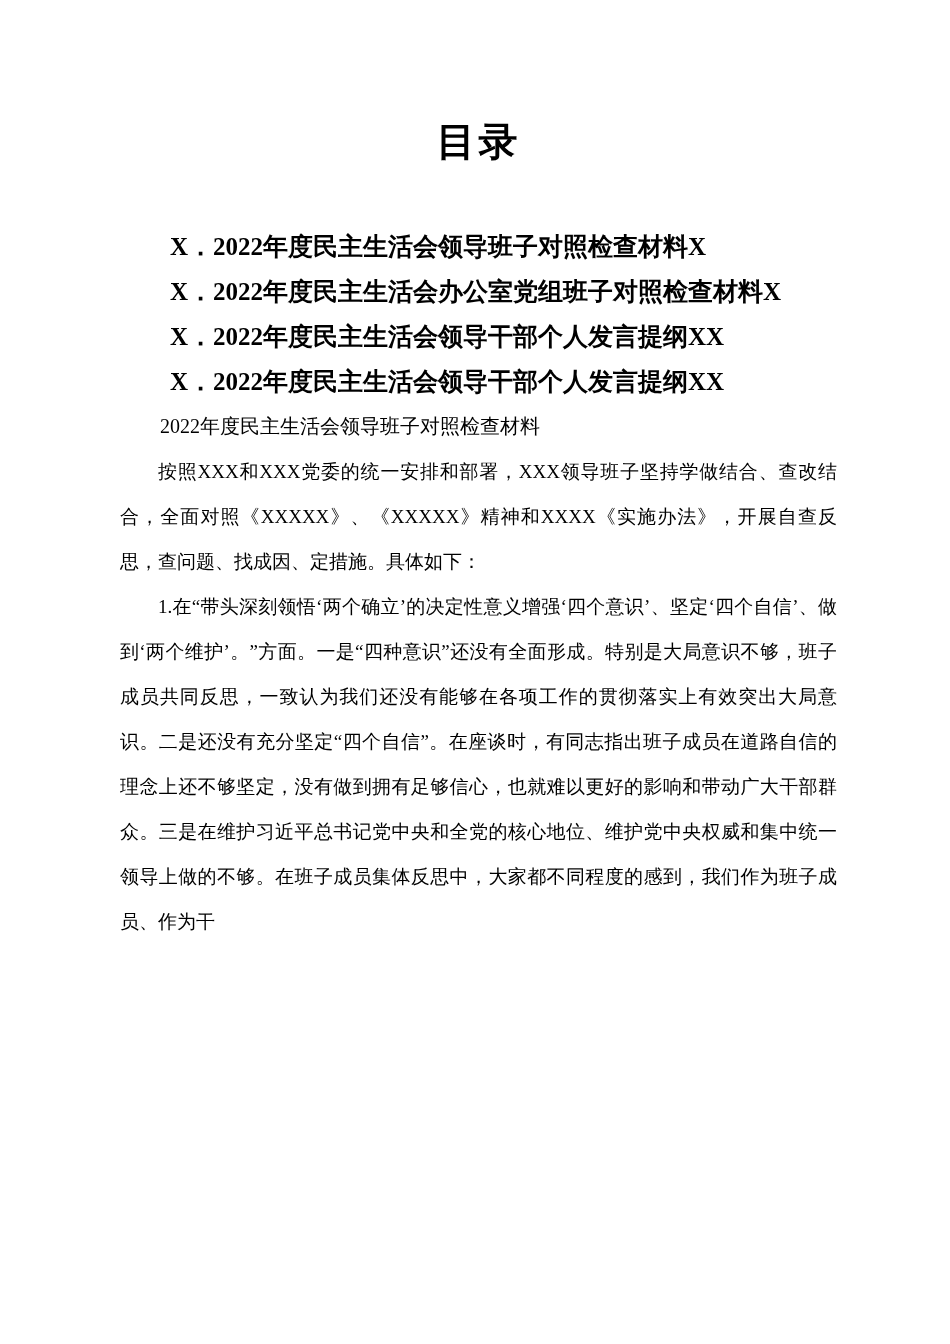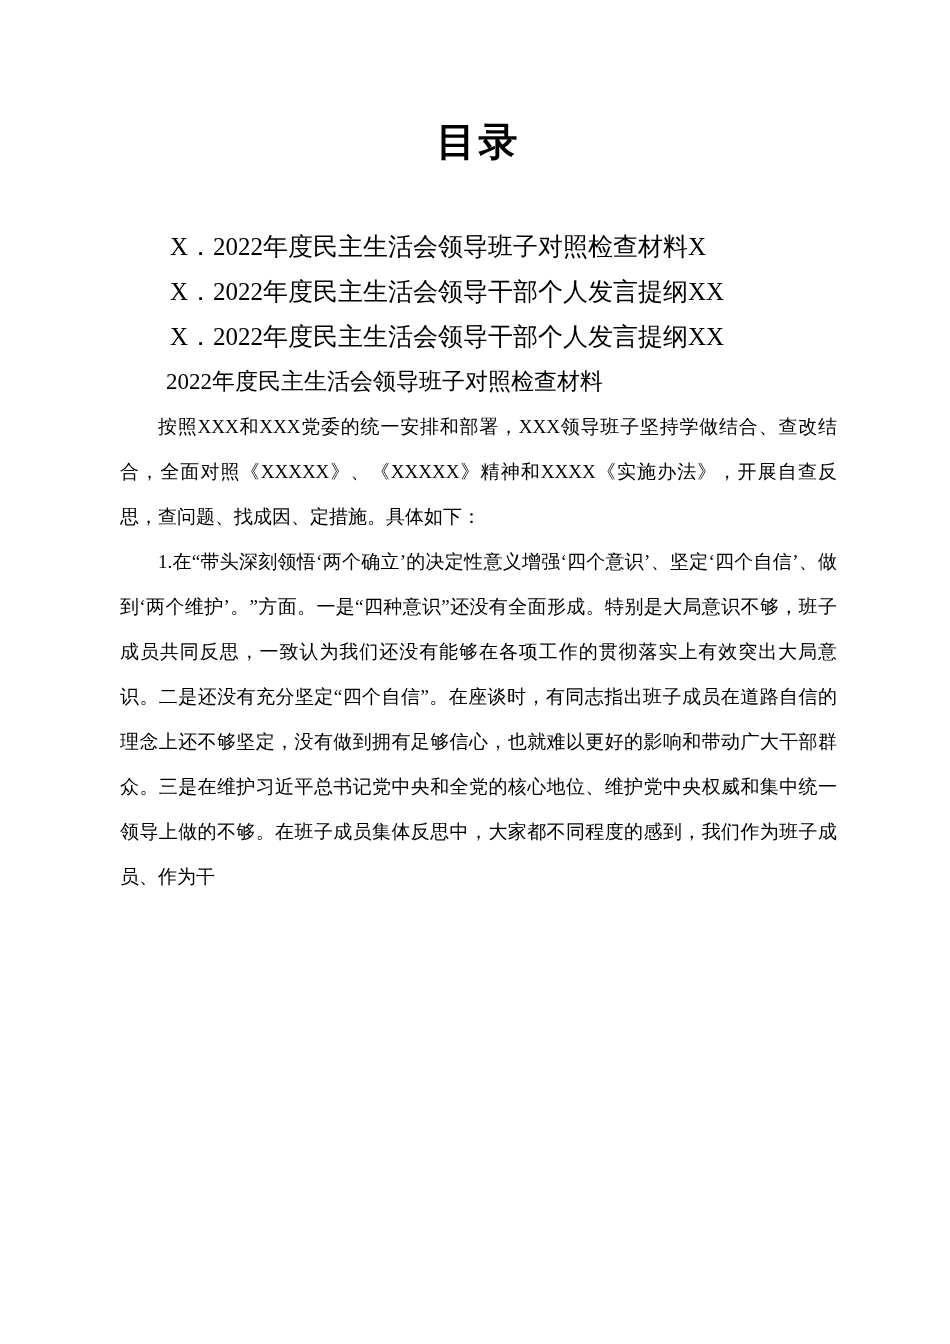--- a/index.html
+++ b/index.html
@@ -18,30 +18,30 @@
     overflow: hidden;
   }
   .doc-title {
     text-align: center;
     font-size: 39px;
     font-weight: bold;
     letter-spacing: 3px;
     line-height: 52px;
     margin-bottom: 56px;
   }
-  .toc-list { margin-bottom: 0; }
+  .toc-list { margin-bottom: 0; font-weight: bold; }
   .toc-item {
     font-size: 25px;
     line-height: 45px;
     text-indent: 2em;
     white-space: nowrap;
     overflow: hidden;
   }
   .material-title {
-    font-size: 23px;
+    font-size: 20px;
     line-height: 45px;
     text-indent: 2em;
   }
   .para {
     font-size: 19px;
     line-height: 45px;
     text-indent: 2em;
     text-align: justify;
     text-justify: inter-ideograph;
   }
@@ -55,20 +55,21 @@
 </style>
 </head>
 <body>
 
 <div class="doc-page">
 
   <h1 class="doc-title">目录</h1>
 
   <div class="toc-list">
     <p class="toc-item">X．2022年度民主生活会领导班子对照检查材料X</p>
+    <p class="toc-item">X．2022年度民主生活会办公室党组班子对照检查材料X</p>
     <p class="toc-item">X．2022年度民主生活会领导干部个人发言提纲XX</p>
     <p class="toc-item">X．2022年度民主生活会领导干部个人发言提纲XX</p>
   </div>
 
   <p class="material-title">2022年度民主生活会领导班子对照检查材料</p>
 
   <p class="para">按照XXX和XXX党委的统一安排和部署，XXX领导班子坚持学做结合、查改结合，全面对照《XXXXX》、《XXXXX》精神和XXXX《实施办法》，开展自查反思，查问题、找成因、定措施。具体如下：</p>
 
 
   <p class="para">1.在“带头深刻领悟‘两个确立’的决定性意义增强‘四个意识’、坚定‘四个自信’、做到‘两个维护’。”方面。一是“四种意识”还没有全面形成。特别是大局意识不够，班子成员共同反思，一致认为我们还没有能够在各项工作的贯彻落实上有效突出大局意识。二是还没有充分坚定“四个自信”。在座谈时，有同志指出班子成员在道路自信的理念上还不够坚定，没有做到拥有足够信心，也就难以更好的影响和带动广大干部群众。三是在维护习近平总书记党中央和全党的核心地位、维护党中央权威和集中统一领导上做的不够。在班子成员集体反思中，大家都不同程度的感到，我们作为班子成员、作为干</p>

